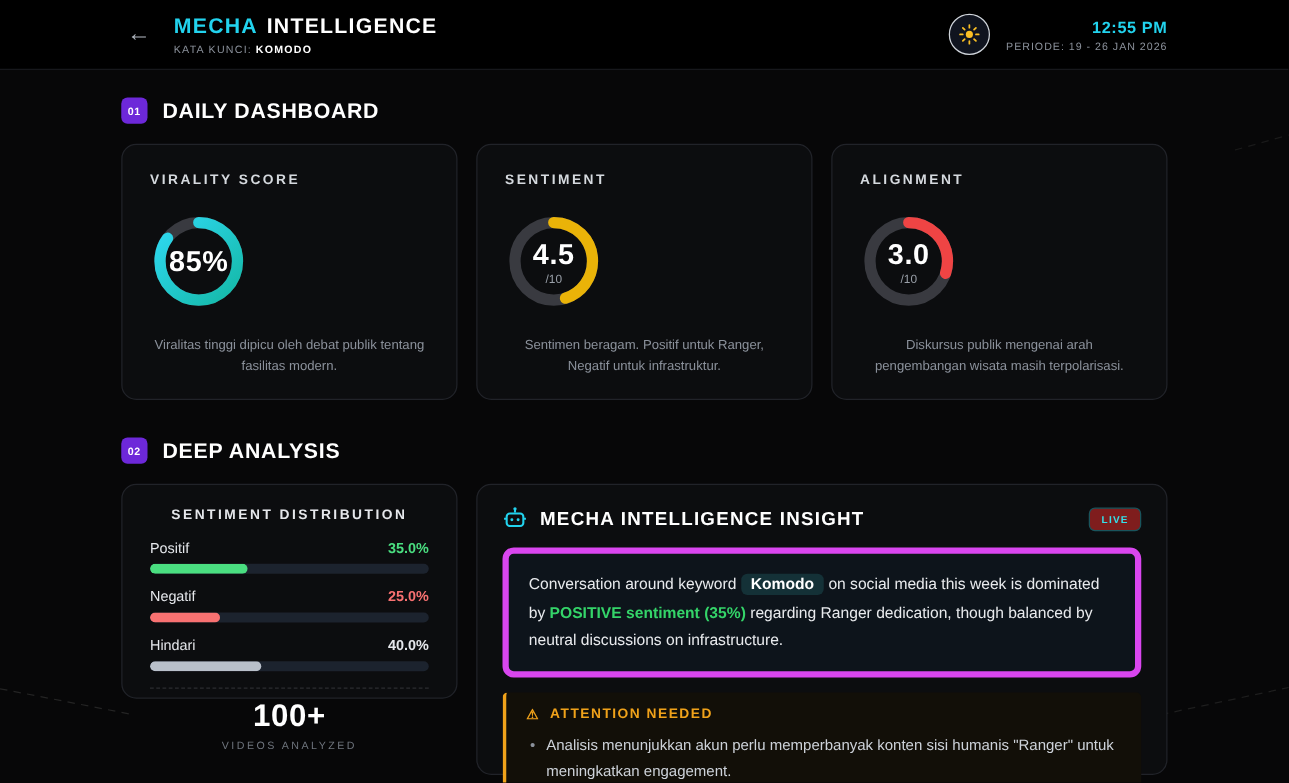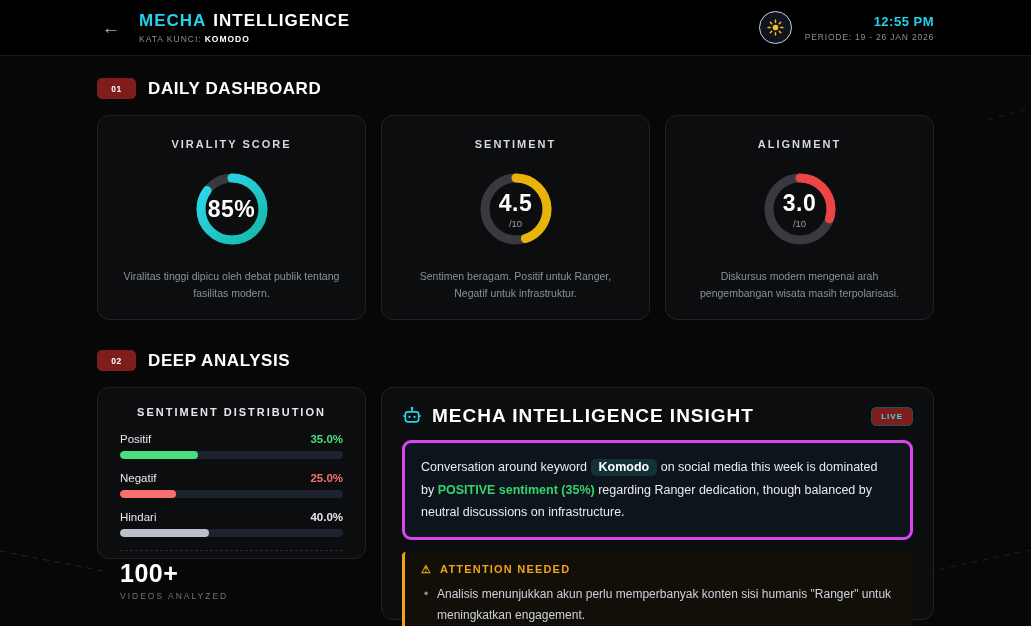--- a/index.html
+++ b/index.html
@@ -36,60 +36,60 @@
     border:1.5px solid #cfd4da; background:#10141f;
     display:flex; align-items:center; justify-content:center;
   }
   .time-block { display:flex; flex-direction:column; align-items:flex-end; gap:3px; }
   .time-value { color:#22d3ee; font-weight:800; font-size:13px; letter-spacing:.5px; }
   .period-value { color:#8b919b; font-size:8.5px; letter-spacing:.8px; }
   
   .content { padding:22px 97px 0; position:relative; z-index:1; }
   .section-heading { display:flex; align-items:center; gap:12px; margin-bottom:16px; }
   .section-num {
-    width:39px; height:21px; border-radius:5px; background:#7f1d1d;
+    width:21px; height:21px; border-radius:5px; background:#6d28d9;
     color:#fff; font-size:8.5px; font-weight:800;
     display:flex; align-items:center; justify-content:center; letter-spacing:.5px;
   }
   .section-title { font-size:17px; font-weight:800; color:#fff; letter-spacing:.6px; }
   .cards-row-1 { display:grid; grid-template-columns:repeat(3,1fr); gap:15px; margin-bottom:30px; }
   .card {
     background:#0c0d0f; border:1px solid #212329; border-radius:12px;
   }
-  .gauge-card { height:205px; display:flex; flex-direction:column; align-items:center; padding:22px 22px 18px; }
+  .gauge-card { height:205px; display:flex; flex-direction:column; align-items:flex-start; padding:22px 22px 18px; }
   .card-title { font-size:11px; font-weight:700; letter-spacing:2px; color:#d5d9de; }
   .gauge-wrap { flex:1; display:flex; align-items:center; justify-content:center; position:relative; margin:4px 0; }
   .gauge-center { position:absolute; inset:0; display:flex; flex-direction:column; align-items:center; justify-content:center; }
   .gauge-value { font-size:23px; font-weight:800; color:#fff; letter-spacing:.5px; }
   .gauge-sub { font-size:9.5px; color:#9aa0a9; margin-top:1px; }
   .card-desc { font-size:10.5px; color:#8b919b; text-align:center; line-height:1.55; max-width:236px; }
   
   .cards-row-2 { display:grid; grid-template-columns:269px 1fr; gap:15px; }
   .dist-card { height:172px; padding:18px 22px 0; }
   .dist-title { text-align:center; font-size:11px; font-weight:700; letter-spacing:2px; color:#e5e7eb; margin-bottom:15px; }
   .bar-row { margin-bottom:13px; }
   .bar-head { display:flex; justify-content:space-between; align-items:baseline; margin-bottom:6px; }
   .bar-label { font-size:11.5px; color:#e5e7eb; }
   .bar-pct { font-size:11.5px; font-weight:800; }
   .bar-track { height:8px; border-radius:4px; background:#1c232e; overflow:hidden; }
   .bar-fill { height:100%; border-radius:4px; }
   .dist-sep { border-top:1px dashed #2b2c31; margin-top:13px; }
-  .dist-footer { margin-top:8px; }
+  .dist-footer { text-align:center; margin-top:8px; }
   .dist-count { font-size:25px; font-weight:800; color:#fff; letter-spacing:.5px; }
   .dist-count-label { font-size:8.5px; color:#6f757e; letter-spacing:2px; margin-top:3px; }
   
   .insight-card { height:233px; padding:17px 20px; display:flex; flex-direction:column; }
   .insight-header { display:flex; align-items:center; gap:10px; }
-  .insight-title { font-size:19px; font-weight:800; color:#fff; letter-spacing:1px;text-align:center; }
+  .insight-title { font-size:15px; font-weight:800; color:#fff; letter-spacing:1px;text-align:center; }
   .live-badge {
     margin-left:auto; background:#7f1d1d; border:1px solid #19545c; color:#35e0ea;
     font-size:8px; font-weight:800; letter-spacing:1px; padding:4px 9px; border-radius:5px;
   }
   .insight-box {
-    margin-top:13px; background:#0d141b; border:3px solid #d946ef; border-radius:9px;
+    margin-top:13px; background:#0d141b; border:5px solid #d946ef; border-radius:9px;
     padding:13px 16px; font-size:12.5px; line-height:1.8; color:#e8eaed;
   }
   .kw-pill { background:#143137; color:#fff; font-weight:700; border-radius:5px; padding:1px 8px 2px; }
   .pos-highlight { color:#34d469; font-weight:700; }
   .attention-box {
     margin-top:12px; background:#120f08; border-left:3px solid #f0a21a; border-radius:4px;
     padding:11px 16px 12px;
   }
   .attention-head { display:flex; align-items:center; gap:8px; color:#f0a21a; font-size:11px; font-weight:800; letter-spacing:1.2px; }
   .attention-list { list-style:none; margin-top:8px; }
@@ -198,21 +198,21 @@
               </linearGradient>
             </defs>
             <circle cx="39" cy="39" r="31" fill="none" stroke="#393a40" stroke-width="9"></circle>
             <circle cx="39" cy="39" r="31" fill="none" stroke="url(#grad2)" stroke-width="9" stroke-dasharray="58.43362335677015 194.77874452256717" stroke-linecap="round" transform="rotate(-90 39 39)"></circle>
           </svg>
           <div class="gauge-center">
             <div class="gauge-value">3.0</div>
             <div class="gauge-sub">/10</div>
           </div>
         </div>
-      <div class="card-desc">Diskursus modern mengenai arah pengembangan wisata masih terpolarisasi.</div>
+      <div class="card-desc">Diskursus publik mengenai arah pengembangan wisata masih terpolarisasi.</div>
     </div>
   </div>
 
   <div class="section-heading">
     <div class="section-num">02</div>
     <div class="section-title">DEEP ANALYSIS</div>
   </div>
 
   <div class="cards-row-2">
 

